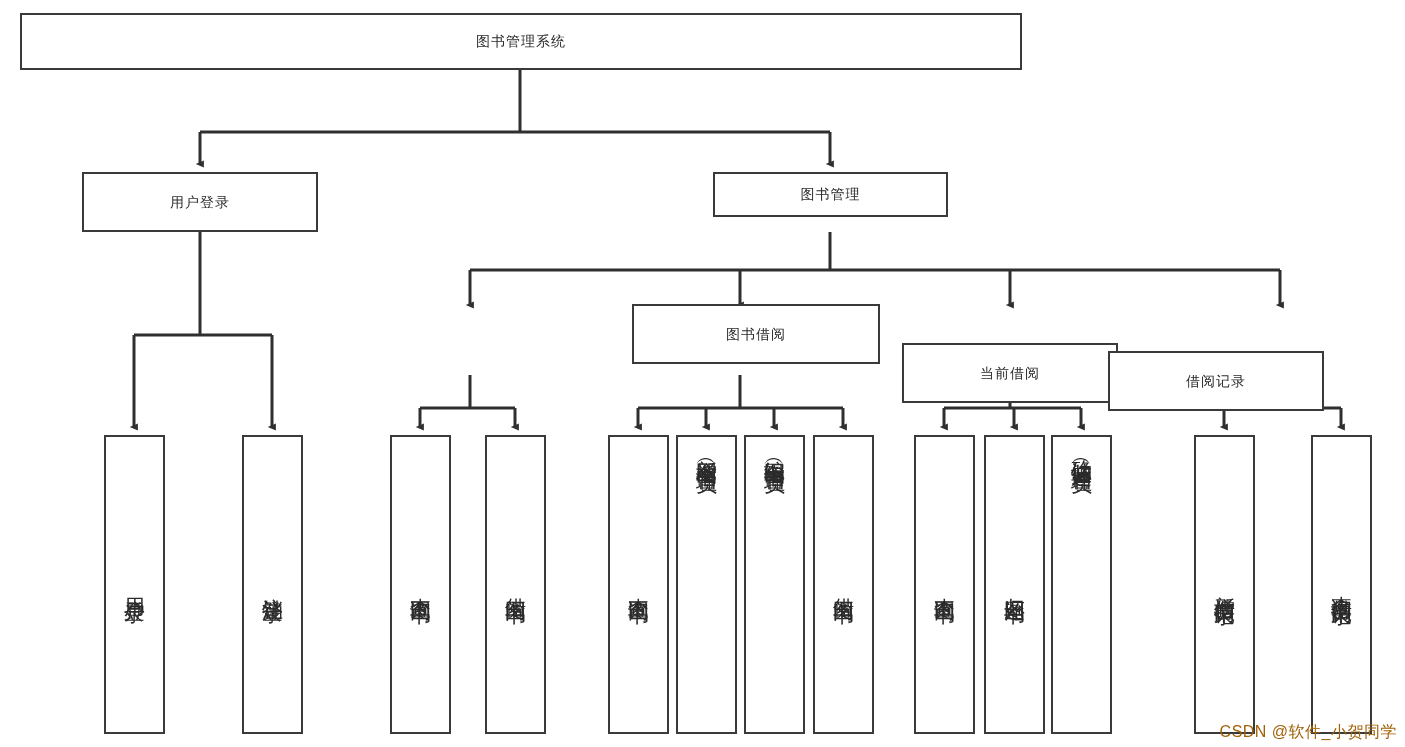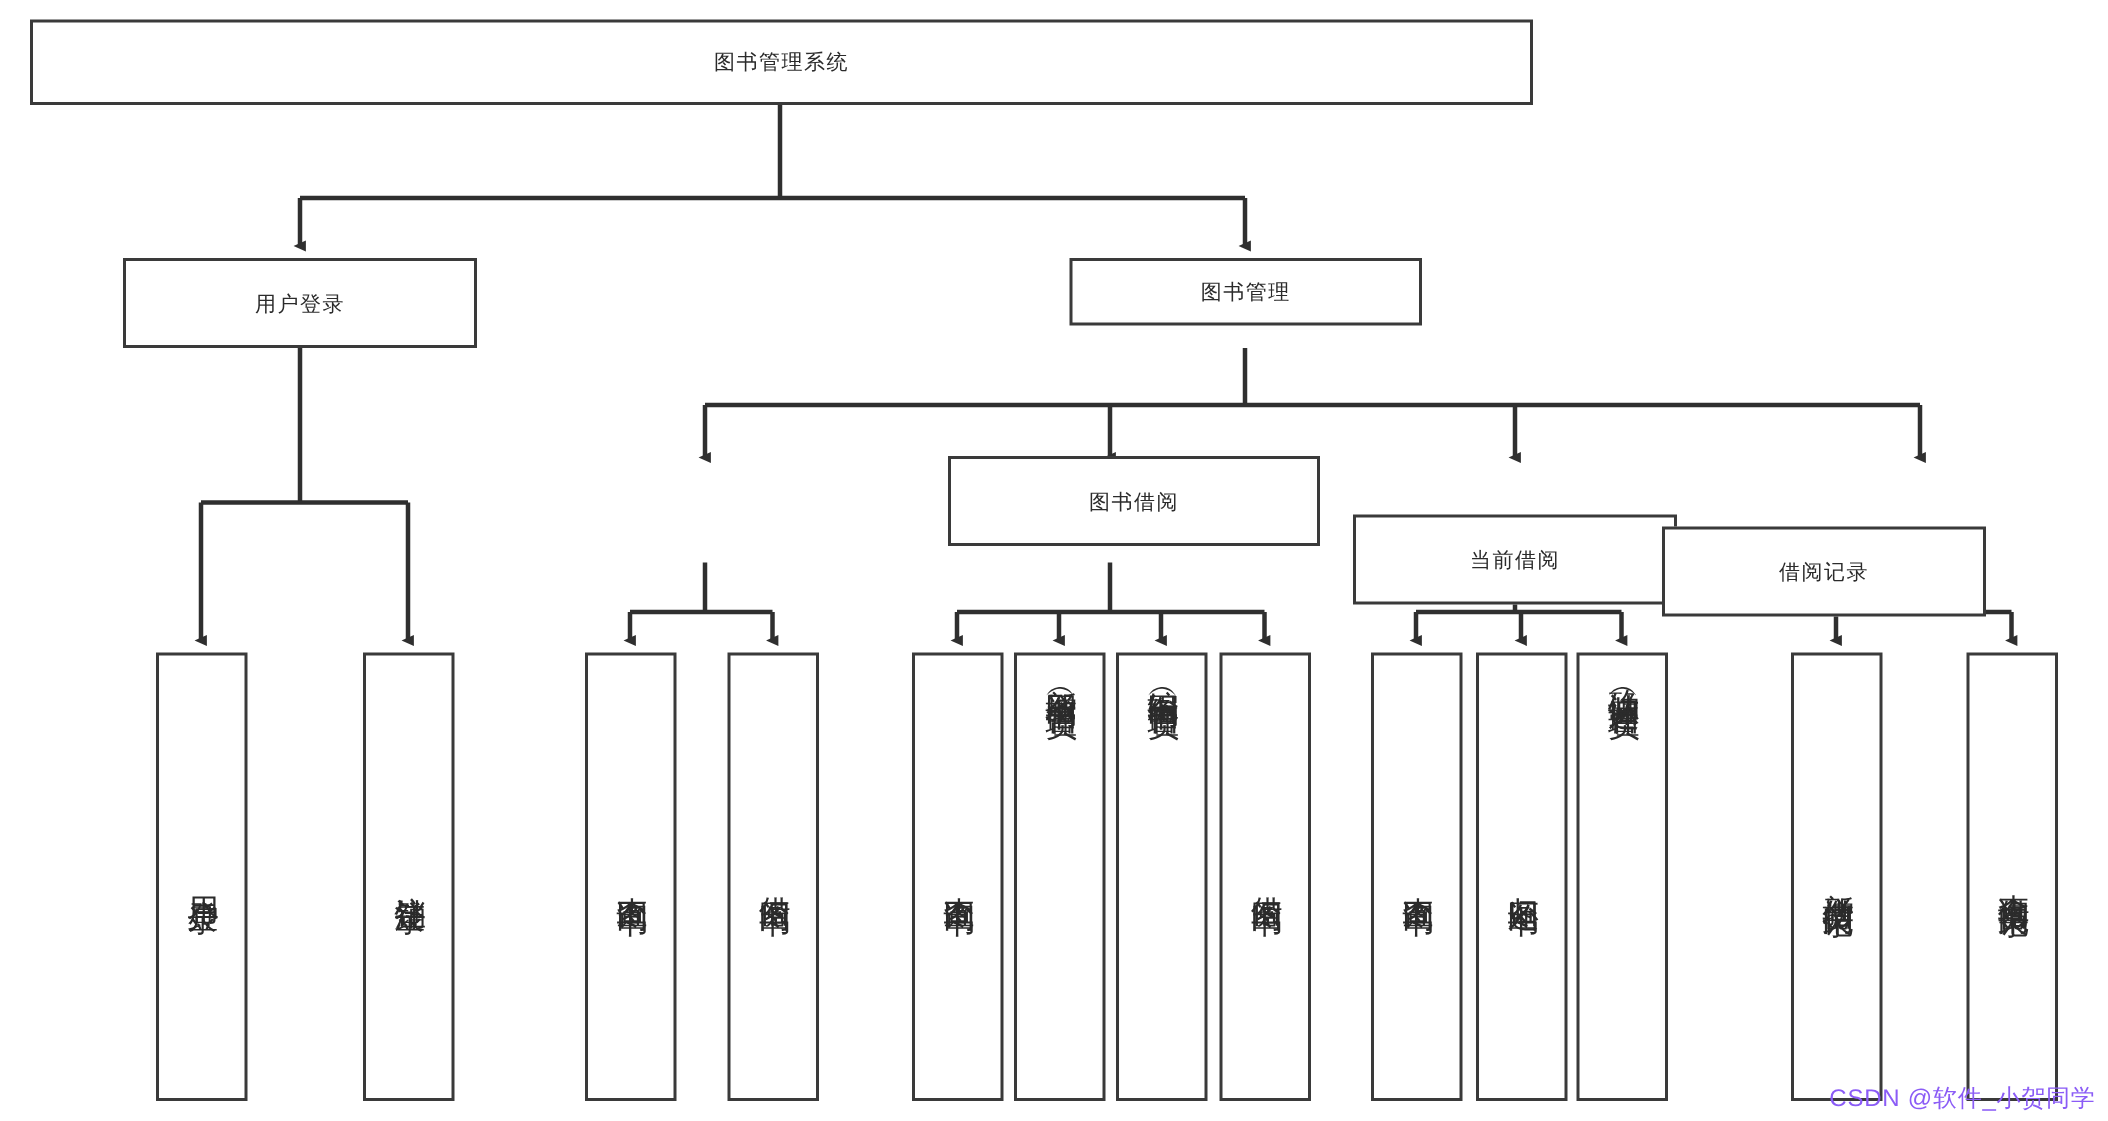--- a/index.html
+++ b/index.html
@@ -59,21 +59,21 @@
   .node.vert .vtext {
     writing-mode: vertical-rl;
     text-orientation: upright;
     white-space: nowrap;
   }
   #watermark {
     position: absolute;
     right: 8px;
     bottom: 4px;
     font-size: 16px;
-    color: #8b5cf6;
+    color: #a16207;
     letter-spacing: 0.5px;
     white-space: nowrap;
   }
 </style>
 </head>
 <body>
 
 <div id="canvas">
 
   <svg class="edges" viewBox="0 0 1405 747">

